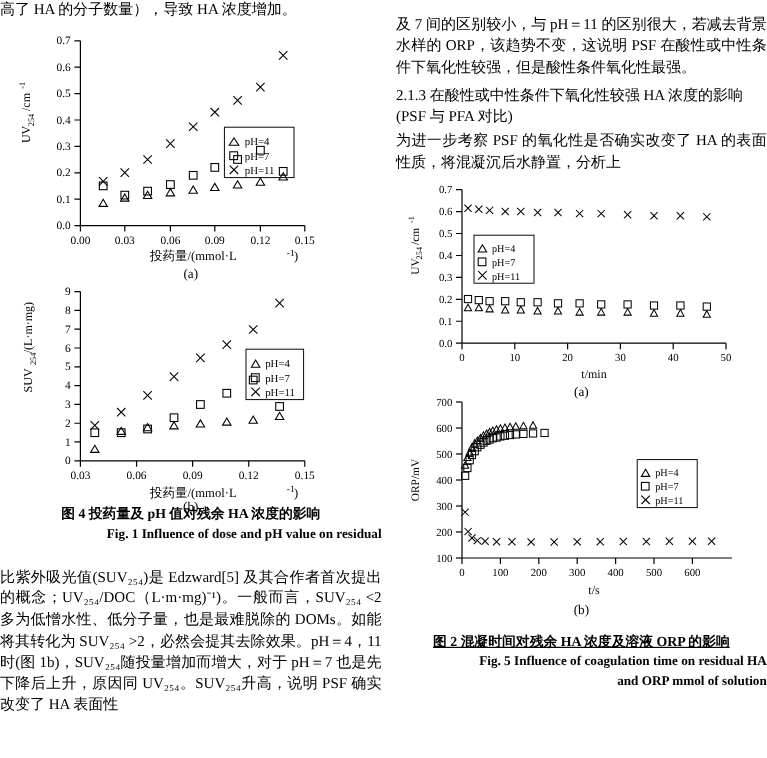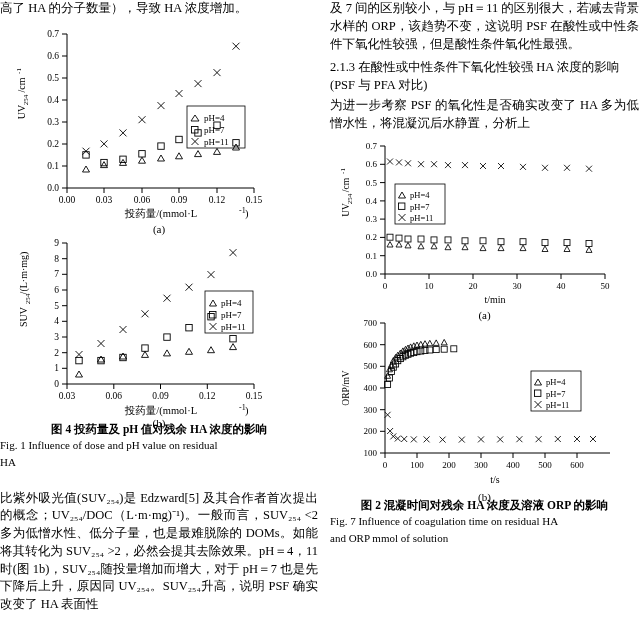--- a/index.html
+++ b/index.html
@@ -6,21 +6,21 @@
   body {
     width:639px; height:632px;
     background:#ffffff;
     font-family:"Liberation Serif", serif;
     color:#000;
     overflow:hidden;
     position:relative;
   }
   .page { position:relative; width:639px; height:632px; }
   .col-left { position:absolute; left:0; top:0; width:318px; height:444px; }
-  .col-right { position:absolute; left:330px; top:0; width:309px; height:464px; }
+  .col-right { position:absolute; left:330px; top:12px; width:309px; height:464px; }
 
   .para {
     font-size:12.5px;
     line-height:1.42;
     text-align:justify;
     margin:0 0 2px 0;
   }
   .heading {
     font-size:12.5px;
     line-height:1.42;
@@ -28,22 +28,22 @@
   }
   .caption-cn {
     font-size:11.5px;
     font-weight:bold;
     text-align:center;
     line-height:1.4;
     margin:2px 0 1px 0;
   }
   .caption-en {
     font-size:11px;
-    font-weight:normal;
-    text-align:left;
+    font-weight:bold;
+    text-align:right;
     line-height:1.35;
     margin:0 0 2px 0;
   }
 
   
   .chart-wrap { position:relative; margin:0 auto; }
   .chart-svg { display:block; }
   .sublabel {
     text-align:center;
     font-size:11px;
@@ -285,32 +285,31 @@
             <line x1="205.5" y1="42.1" x2="198.5" y2="49.1"></line>
           <line x1="220.5" y1="20.1" x2="227.5" y2="27.1"></line>
             <line x1="227.5" y1="20.1" x2="220.5" y2="27.1"></line>
         </g>
       </svg>
       <div class="sublabel">(b)</div>
     </div>
 
     <div class="caption-cn">图 4  投药量及 pH 值对残余 HA 浓度的影响</div>
     <div class="caption-en">Fig. 1  Influence of dose and pH value on residual</div>
-    <div class="caption-en">HA</div>
 
     <p class="para" style="margin-top:20px;">比紫外吸光值(SUV₂₅₄)是 Edzward[5] 及其合作者首次提出的概念；UV₂₅₄/DOC（L·m·mg)⁻¹)。一般而言，SUV₂₅₄ &lt;2 多为低憎水性、低分子量，也是最难脱除的 DOMs。如能将其转化为 SUV₂₅₄ &gt;2，必然会提其去除效果。pH＝4，11 时(图 1b)，SUV₂₅₄随投量增加而增大，对于 pH＝7 也是先下降后上升，原因同 UV₂₅₄。SUV₂₅₄升高，说明 PSF 确实改变了 HA 表面性</p>
   </div>
 
   <div class="col-right">
 
     <p class="para">及 7 间的区别较小，与 pH＝11 的区别很大，若减去背景水样的 ORP，该趋势不变，这说明 PSF 在酸性或中性条件下氧化性较强，但是酸性条件氧化性最强。</p>
 
     <p class="heading">2.1.3   在酸性或中性条件下氧化性较强 HA 浓度的影响(PSF 与 PFA 对比)</p>
 
-    <p class="para">为进一步考察 PSF 的氧化性是否确实改变了 HA 多为低憎水性，将混凝沉后水静置，分析上</p>
+    <p class="para">为进一步考察 PSF 的氧化性是否确实改变了 HA 的表面性质，将混凝沉后水静置，分析上</p>
 
     <div class="chart-wrap" style="width:300px;height:175px;margin-top:4px;">
       <svg class="chart-svg" width="300" height="175" viewBox="0 0 300 175">
 
         <g stroke="#000" fill="none" stroke-width="1">
           <line x1="50" y1="138" x2="270" y2="138"></line>
           <line x1="50" y1="138" x2="50" y2="10"></line>
         </g>
         <g stroke="#000" stroke-width="1">
           <line x1="50" y1="138" x2="45" y2="138"></line>
@@ -568,18 +567,18 @@
             <line x1="225.8" y1="123" x2="219.8" y2="129"></line>
           <line x1="239" y1="123" x2="245" y2="129"></line>
             <line x1="245" y1="123" x2="239" y2="129"></line>
           <line x1="255" y1="123" x2="261" y2="129"></line>
             <line x1="261" y1="123" x2="255" y2="129"></line>
         </g>
       </svg>
       <div class="sublabel">(b)</div>
     </div>
 
-    <div class="caption-cn" style="margin-top:4px;">图 2   混凝时间对残余 HA 浓度及溶液 ORP 的影响</div>
-    <div class="caption-en">Fig. 7  Influence of coagulation time on residual HA</div>
+    <div class="caption-cn" style="margin-top:22px;text-decoration:underline;">图 2   混凝时间对残余 HA 浓度及溶液 ORP 的影响</div>
+    <div class="caption-en">Fig. 5  Influence of coagulation time on residual HA</div>
     <div class="caption-en">and ORP mmol of solution</div>
   </div>
 
 </div>
 
 </body></html>

